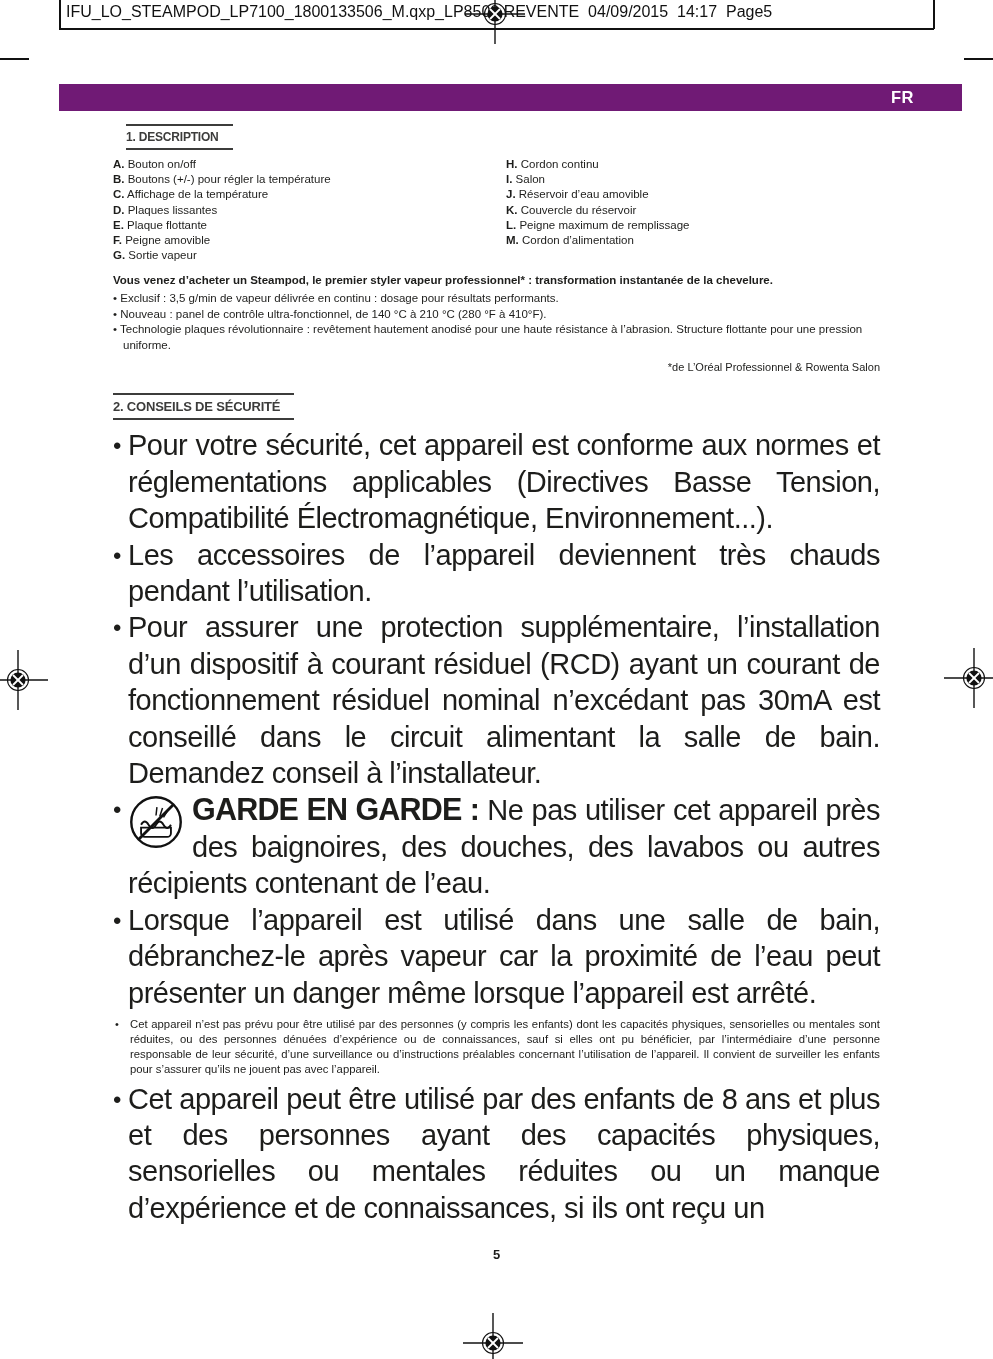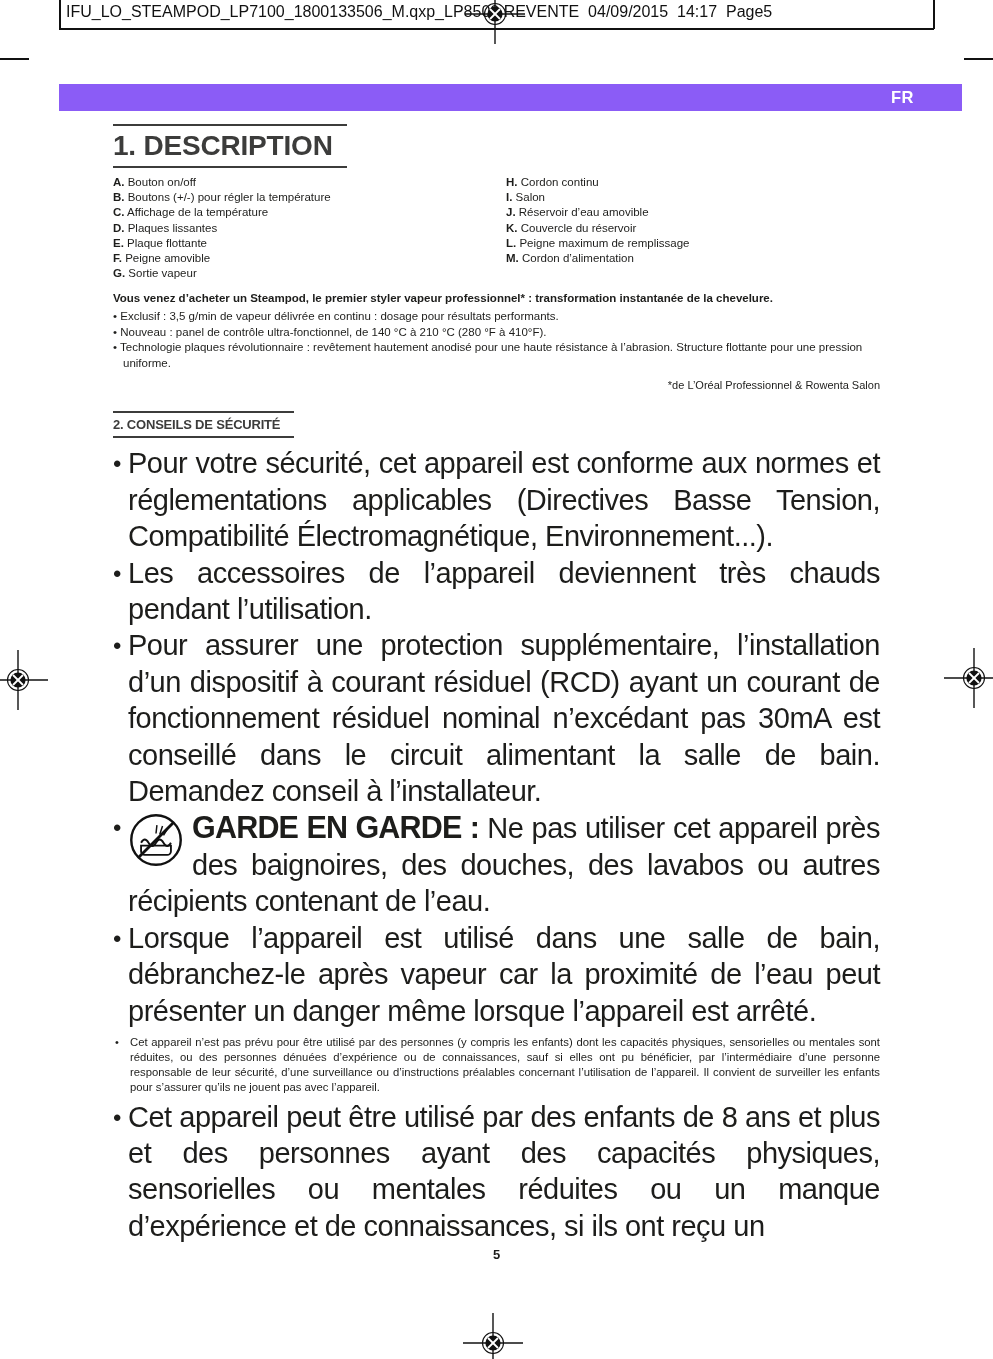--- a/index.html
+++ b/index.html
@@ -12,32 +12,32 @@
     position:absolute;left:66px;top:3px;font-size:16px;color:#111;
     white-space:pre;letter-spacing:0;
   }
   .vline{position:absolute;top:0;width:1.5px;height:29px;background:#111;}
   .vline.l{left:59px;} .vline.r{left:933px;}
   .slug-rule{position:absolute;top:28px;left:59px;width:875px;height:1.5px;background:#111;}
   .trim{position:absolute;top:58px;height:1.5px;background:#111;}
   .trim.l{left:0;width:29px;} .trim.r{left:964px;width:29px;}
   
   .lang-bar{
-    position:absolute;left:59px;top:84px;width:903px;height:27px;background:#8b5cf6;
+    position:absolute;left:59px;top:84px;width:903px;height:27px;background:#701a75;
     display:flex;align-items:center;justify-content:flex-end;padding-right:48px;box-sizing:border-box;
   }
   .lang-bar .fr{color:#ffffff;font-weight:bold;font-size:16.5px;letter-spacing:.5px;}
   
   .content{position:absolute;left:113px;top:124px;width:767px;}
   .sec-head{
     display:inline-block;font-weight:bold;color:#3c3c3b;
     border-top:2.5px solid #3c3c3b;border-bottom:2.5px solid #3c3c3b;
     padding:4px 14px 4px 0;letter-spacing:-.2px;
   }
-  .sec-head.h1{font-size:28px;}
+  .sec-head.h1{font-size:12px;margin-left:13px;}
   .sec-head.h2{font-size:13px;margin-top:20px;}
   
   .desc-cols{display:flex;margin-top:7px;font-size:11.5px;line-height:15.2px;}
   .desc-col.left{width:393px;flex:none;}
   .desc-col.right{flex:1;}
   .desc-item b{font-weight:bold;}
   
   .intro-bold{font-weight:bold;font-size:11.5px;margin:10px 0 3px 0;line-height:15px;}
   .mini-b{font-size:11.5px;line-height:15.5px;padding-left:10px;text-indent:-10px;}
   .footnote{font-size:11px;text-align:right;margin-top:8px;}

